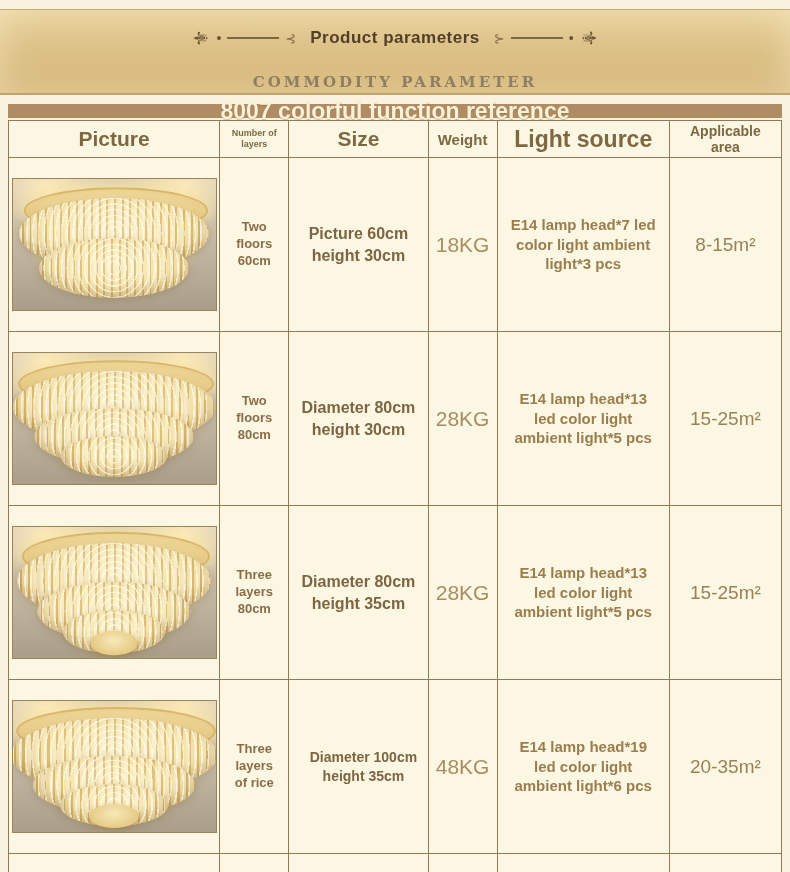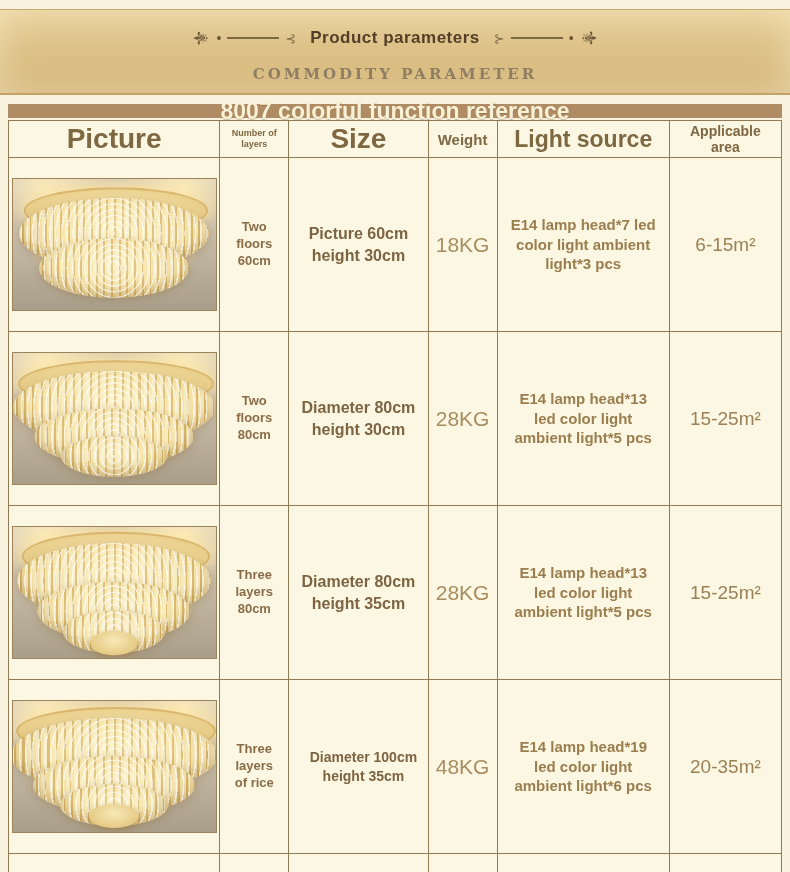--- a/index.html
+++ b/index.html
@@ -20,21 +20,21 @@
   }
   .orn-row{display:flex;align-items:center;gap:6px;color:#6b5637;}
   .fleur{font-size:20px;line-height:1;color:#6b5637;}
   .fleur.left{transform:rotate(-90deg);}
   .fleur.right{transform:rotate(90deg);}
   .orn-dot{font-size:14px;line-height:1;}
   .orn-line{width:52px;height:0;border-top:2px solid #6b5637;opacity:.85;}
   .orn-scroll{font-size:13px;line-height:1;opacity:.8;}
   .banner-title{
     font-size:17px;font-weight:bold;color:#533f28;
-    letter-spacing:.5px;margin:8px 8px;
+    letter-spacing:.5px;margin:16px 8px;
   }
   .banner-sub{
     margin-top:9px;
     font-family:"DejaVu Serif","Liberation Serif",serif;
     font-size:15px;color:#8e7e63;letter-spacing:3px;font-weight:bold;
   }
   
   .tablewrap{margin:9px 8px 0 8px;}
   .table-title{
     height:14px;background:#af8c64;
@@ -52,21 +52,21 @@
   th,td{
     border:1px solid #8f7a55;
     text-align:center;vertical-align:middle;
     background:#fcf7e3;
     white-space:pre-line;
     padding:2px 4px;
   }
   thead tr{height:31px;}
   tbody tr{height:139px;}
   th{color:#7e6842;}
-  .h-pic,.h-size{font-size:28px;font-weight:bold;}
+  .h-pic,.h-size{font-size:21px;font-weight:bold;}
   .h-lay{font-size:9px;font-weight:bold;line-height:1.25;}
   .h-wt{font-size:15px;font-weight:bold;}
   .h-light{font-size:23px;font-weight:bold;}
   .h-area{font-size:14px;font-weight:bold;}
   td.lay{font-size:13px;font-weight:bold;color:#8a6d48;line-height:1.3;}
   td.size{font-size:16px;font-weight:bold;color:#7d6442;line-height:1.35;}
   td.size.small{font-size:14px;text-align:center;padding-left:14px;}
   td.wt{font-size:21px;color:#a78d60;}
   td.light{font-size:15px;font-weight:bold;color:#9a7e4f;line-height:1.3;padding:2px 10px;}
   td.area{font-size:19px;color:#9a8157;}
@@ -166,21 +166,21 @@
               <div class="rim"></div><div class="t t1"></div><div class="t t2"></div>
             </div>
           </div>
         </td>
         <td class="lay">Two floors
 60cm</td>
         <td class="size">Picture 60cm
 height 30cm</td>
         <td class="wt">18KG</td>
         <td class="light">E14 lamp head*7 led color light ambient light*3 pcs</td>
-        <td class="area">6-15m²</td>
+        <td class="area">8-15m²</td>
       </tr>
       <tr>
         <td class="pic">
           <div class="photo v2">
             <div class="glow"></div>
             <div class="ch">
               <div class="rim"></div><div class="t t1"></div><div class="t t2"></div><div class="t t3"></div>
             </div>
           </div>
         </td>

